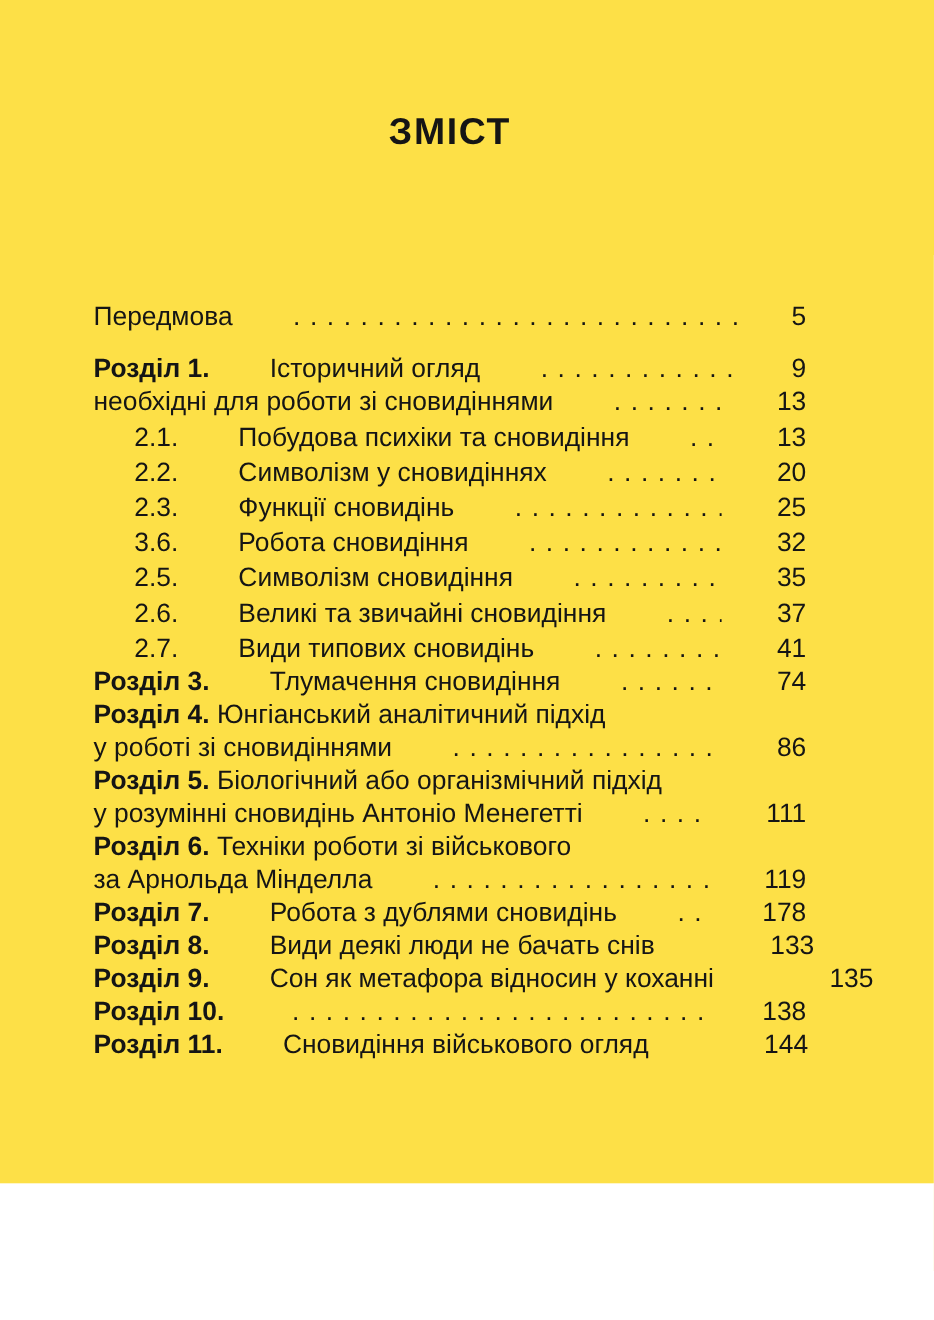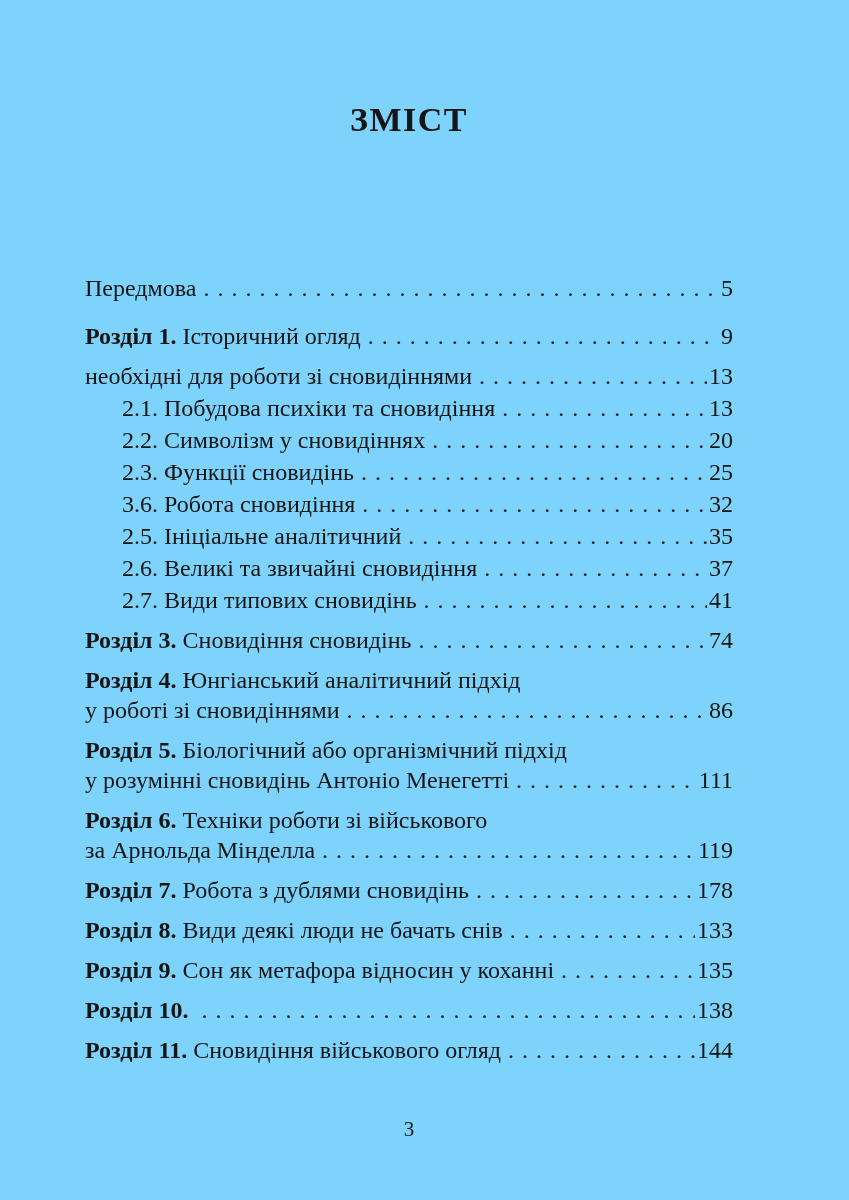--- a/index.html
+++ b/index.html
@@ -1,44 +1,44 @@
 <!DOCTYPE html>
 <html lang="uk"><head>
 <meta charset="utf-8">
 <style>
   html, body { margin: 0; padding: 0; background: #ffffff; }
   .page {
     position: relative;
     width: 849px;
-    height: 1200px;
-    background: #7dd3fc;
+    height: 1076px;
+    background: #fde047;
     color: #151515;
-    font-family: Liberation Serif, serif;
+    font-family: Liberation Sans, sans-serif;
     overflow: hidden;
   }
   .content {
     position: absolute;
     left: 85px;
     top: 0;
     width: 648px;
   }
   .book-title {
     margin-top: 100px;
     font-size: 34px;
     line-height: 40px;
     font-weight: bold;
     text-align: center;
     letter-spacing: 1.5px;
   }
   .toc { margin-top: 133px; }
   .toc-entry { font-size: 24px; line-height: 30px; }
-  .toc-entry.chapter { margin-top: 10px; }
+  .toc-entry.chapter { }
   .toc-entry.preface { margin-top: 0; margin-bottom: 18px; }
   .toc-entry.sub { margin-top: 2px; padding-left: 37px; }
-  .toc-line { display: flex; align-items: center; }
+  .toc-line { display: flex; align-items: center; gap: 48px; }
   .toc-line.block { display: block; }
   .lbl { white-space: pre; }
   .lbl.bold { font-weight: bold; }
   .entry-title { white-space: pre; }
   .dots {
     flex: 1 1 auto;
     overflow: hidden;
     white-space: pre;
     margin-left: 7px;
     margin-right: 2px;
@@ -113,21 +113,21 @@
           <div class="toc-line">
             <span class="lbl">3.6. </span>
             <span class="entry-title">Робота сновидіння</span>
             <span class="dots">. . . . . . . . . . . . . . . . . . . . . . . . . . . . . . . . . . . . . . . . . . . . . . . . . . . . . . . . . . . . . . . . . . . . . .</span>
             <span class="pagenum">32</span>
           </div>
         </div>
         <div class="toc-entry sub">
           <div class="toc-line">
             <span class="lbl">2.5. </span>
-            <span class="entry-title">Ініціальне аналітичний</span>
+            <span class="entry-title">Символізм сновидіння</span>
             <span class="dots">. . . . . . . . . . . . . . . . . . . . . . . . . . . . . . . . . . . . . . . . . . . . . . . . . . . . . . . . . . . . . . . . . . . . . .</span>
             <span class="pagenum">35</span>
           </div>
         </div>
         <div class="toc-entry sub">
           <div class="toc-line">
             <span class="lbl">2.6. </span>
             <span class="entry-title">Великі та звичайні сновидіння</span>
             <span class="dots">. . . . . . . . . . . . . . . . . . . . . . . . . . . . . . . . . . . . . . . . . . . . . . . . . . . . . . . . . . . . . . . . . . . . . .</span>
             <span class="pagenum">37</span>
@@ -137,21 +137,21 @@
           <div class="toc-line">
             <span class="lbl">2.7. </span>
             <span class="entry-title">Види типових сновидінь</span>
             <span class="dots">. . . . . . . . . . . . . . . . . . . . . . . . . . . . . . . . . . . . . . . . . . . . . . . . . . . . . . . . . . . . . . . . . . . . . .</span>
             <span class="pagenum">41</span>
           </div>
         </div>
         <div class="toc-entry chapter">
           <div class="toc-line">
             <span class="lbl bold">Розділ 3. </span>
-            <span class="entry-title">Сновидіння сновидінь</span>
+            <span class="entry-title">Тлумачення сновидіння</span>
             <span class="dots">. . . . . . . . . . . . . . . . . . . . . . . . . . . . . . . . . . . . . . . . . . . . . . . . . . . . . . . . . . . . . . . . . . . . . .</span>
             <span class="pagenum">74</span>
           </div>
         </div>
         <div class="toc-entry chapter">
           <div class="toc-line block"><span class="lbl bold">Розділ 4. </span><span class="entry-title">Юнгіанський аналітичний підхід</span></div>
           <div class="toc-line">
             <span class="entry-title">у роботі зі сновидіннями</span>
             <span class="dots">. . . . . . . . . . . . . . . . . . . . . . . . . . . . . . . . . . . . . . . . . . . . . . . . . . . . . . . . . . . . . . . . . . . . . .</span>
             <span class="pagenum">86</span>

